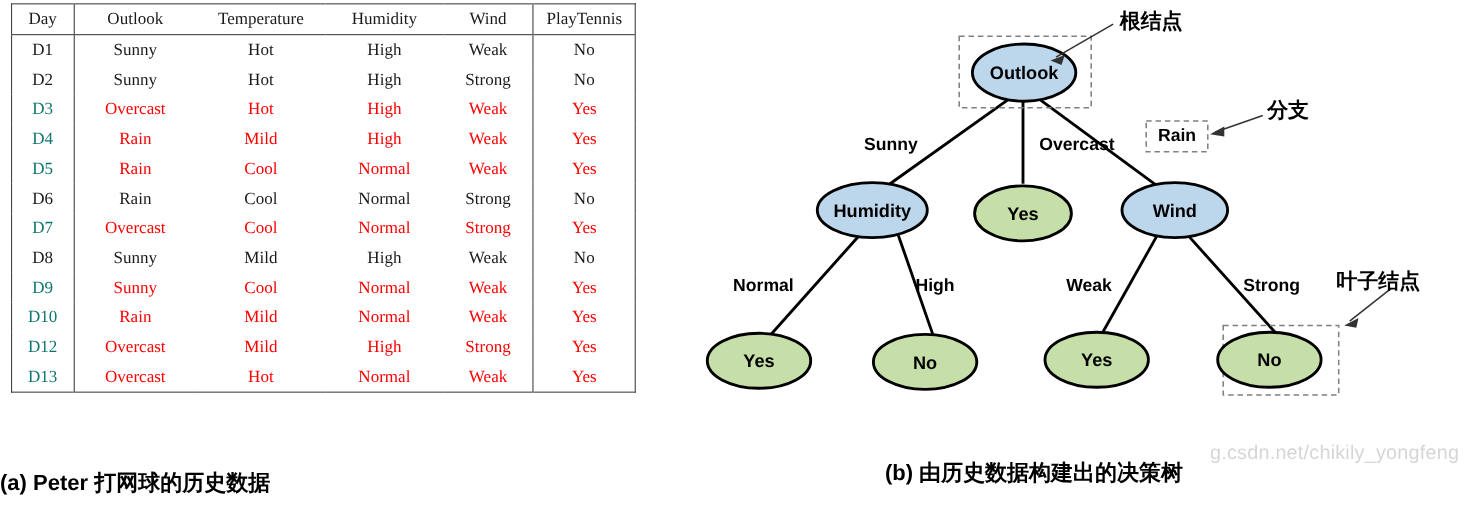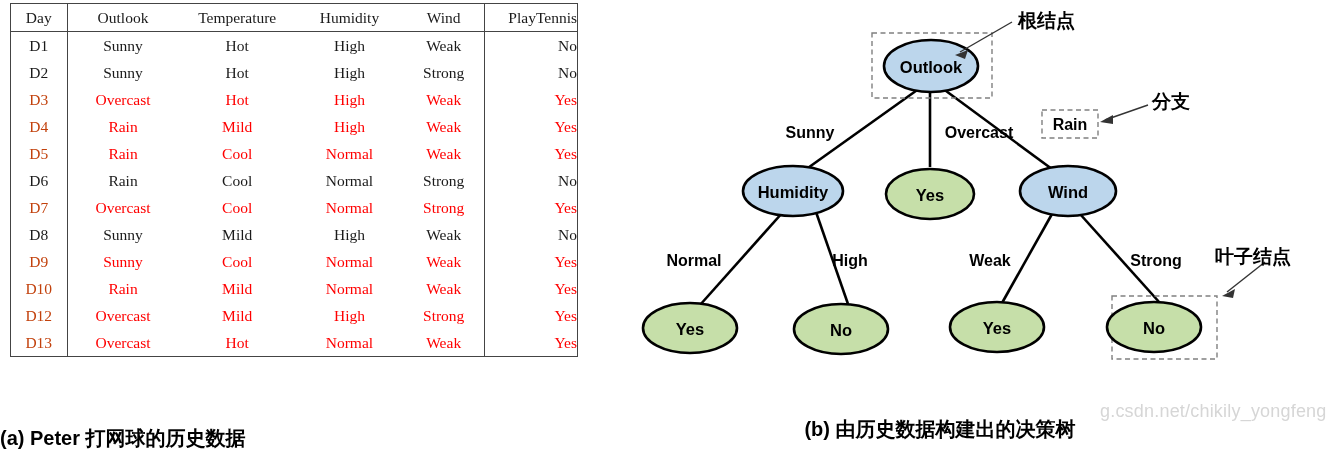--- a/index.html
+++ b/index.html
@@ -59,24 +59,23 @@
   #tennis-table .col-first-attr {
     border-left: 1.5px solid #444;
   }
   #tennis-table .col-outlook    { width: 112px; }
   #tennis-table .col-temp       { width: 118px; }
   #tennis-table .col-humidity   { width: 108px; }
   #tennis-table .col-wind       { width: 82px; }
   #tennis-table .col-play       {
     width: 92px;
     border-left: 1.5px solid #444;
-    text-align: right;
   }
   #tennis-table tr.hl td { color: #ff0000; }
-  #tennis-table tr.hl td.daycell { color: #c2410c; margin-left: 24px; }
+  #tennis-table tr.hl td.daycell { color: #0f766e; margin-left: 24px; }
 
   .caption {
     position: absolute;
     font-family: "Liberation Sans", sans-serif;
     font-weight: bold;
     font-size: 20px;
     color: #000;
     white-space: nowrap;
   }
   #caption-a {

